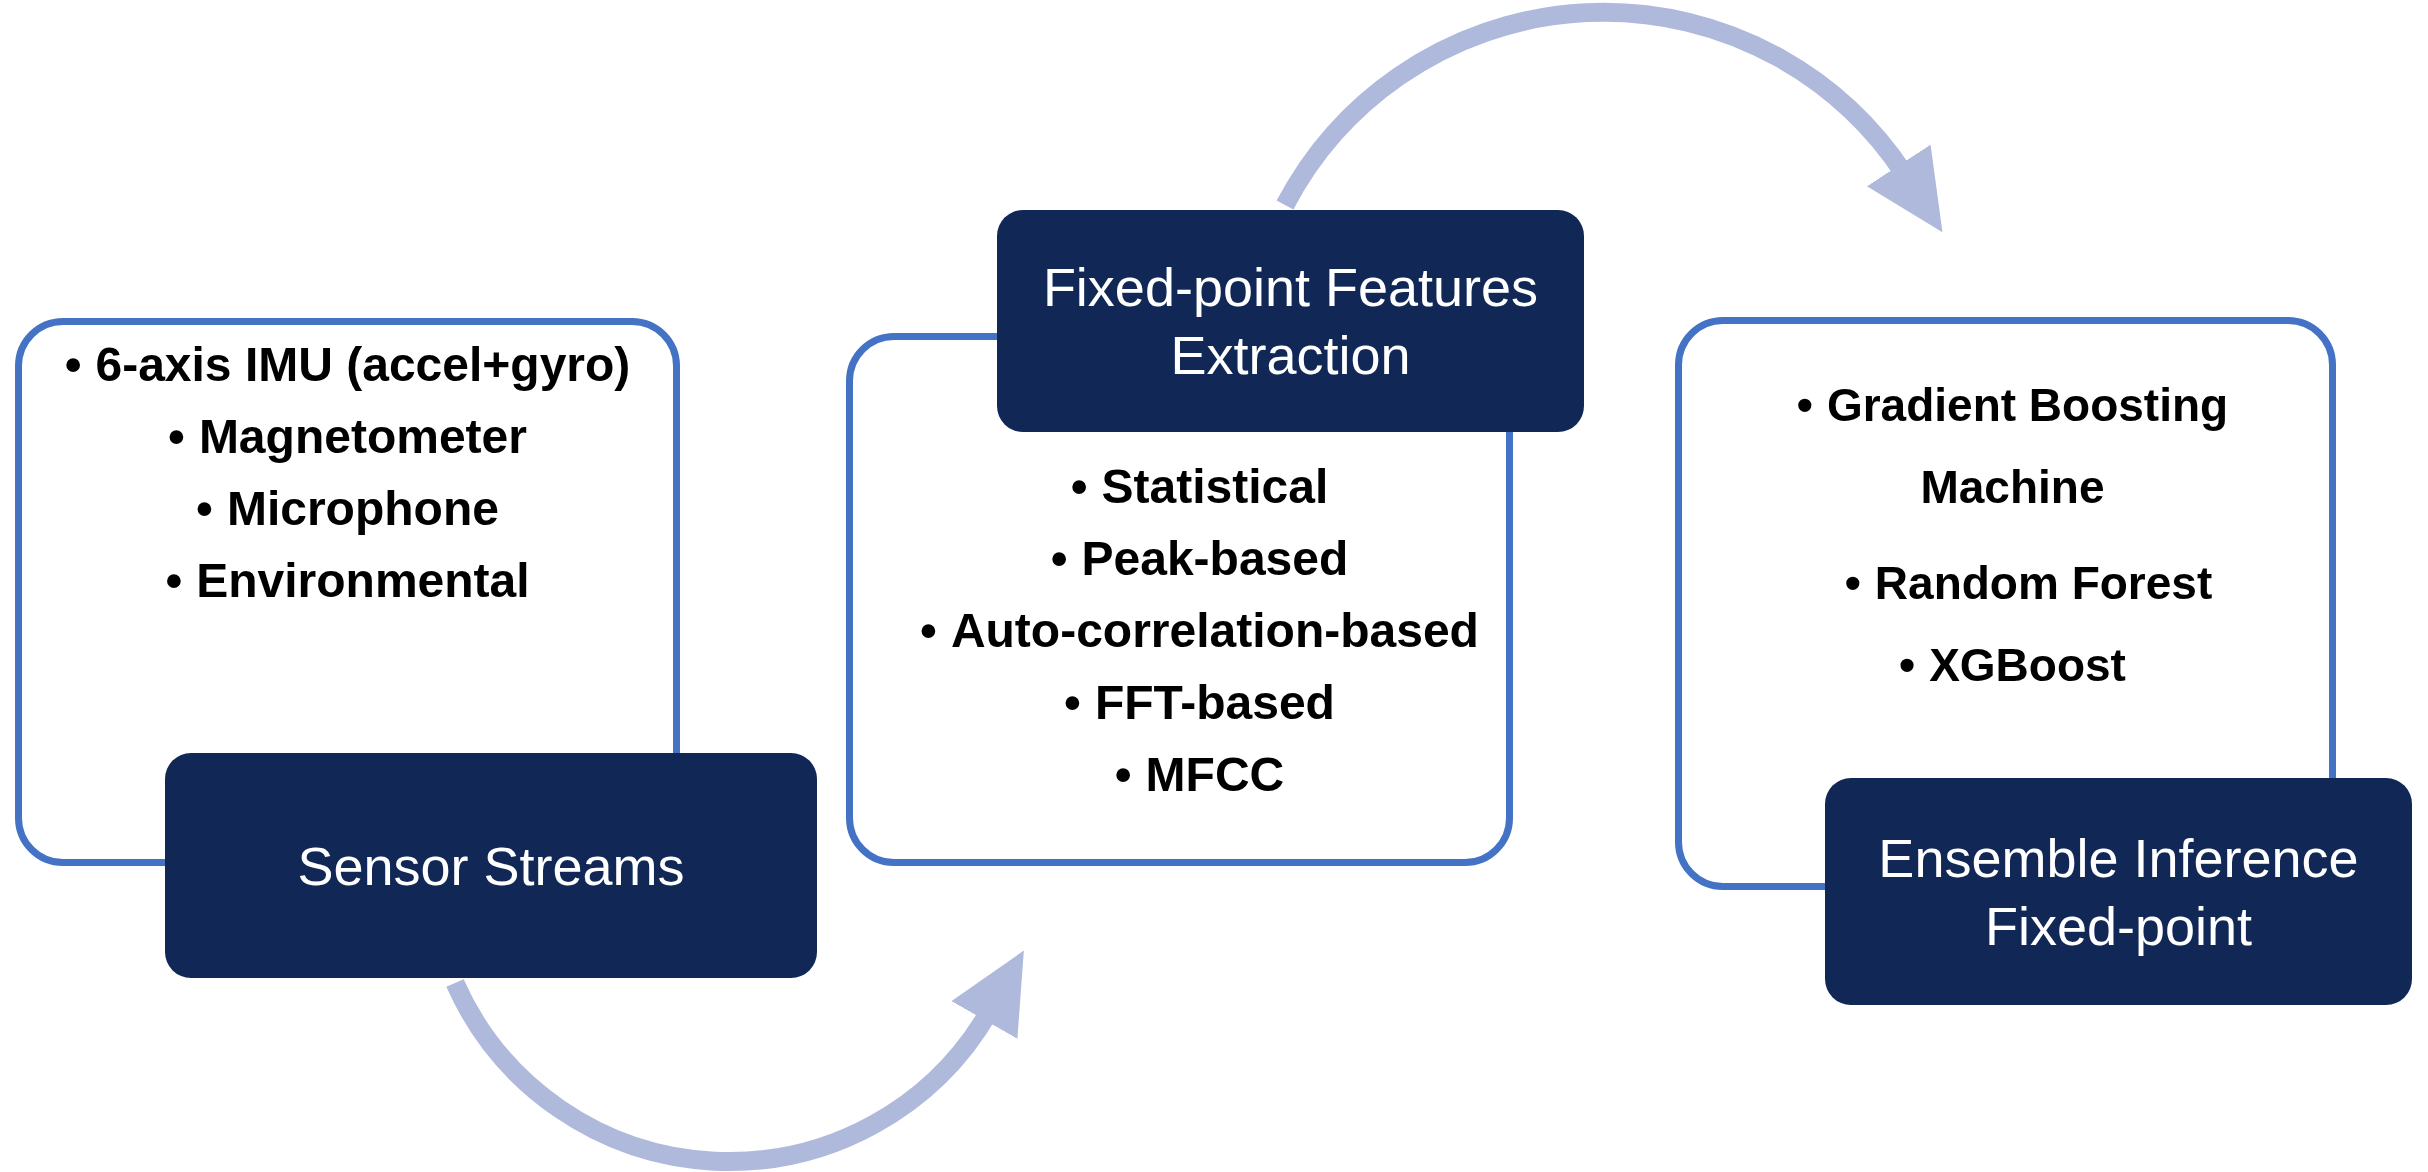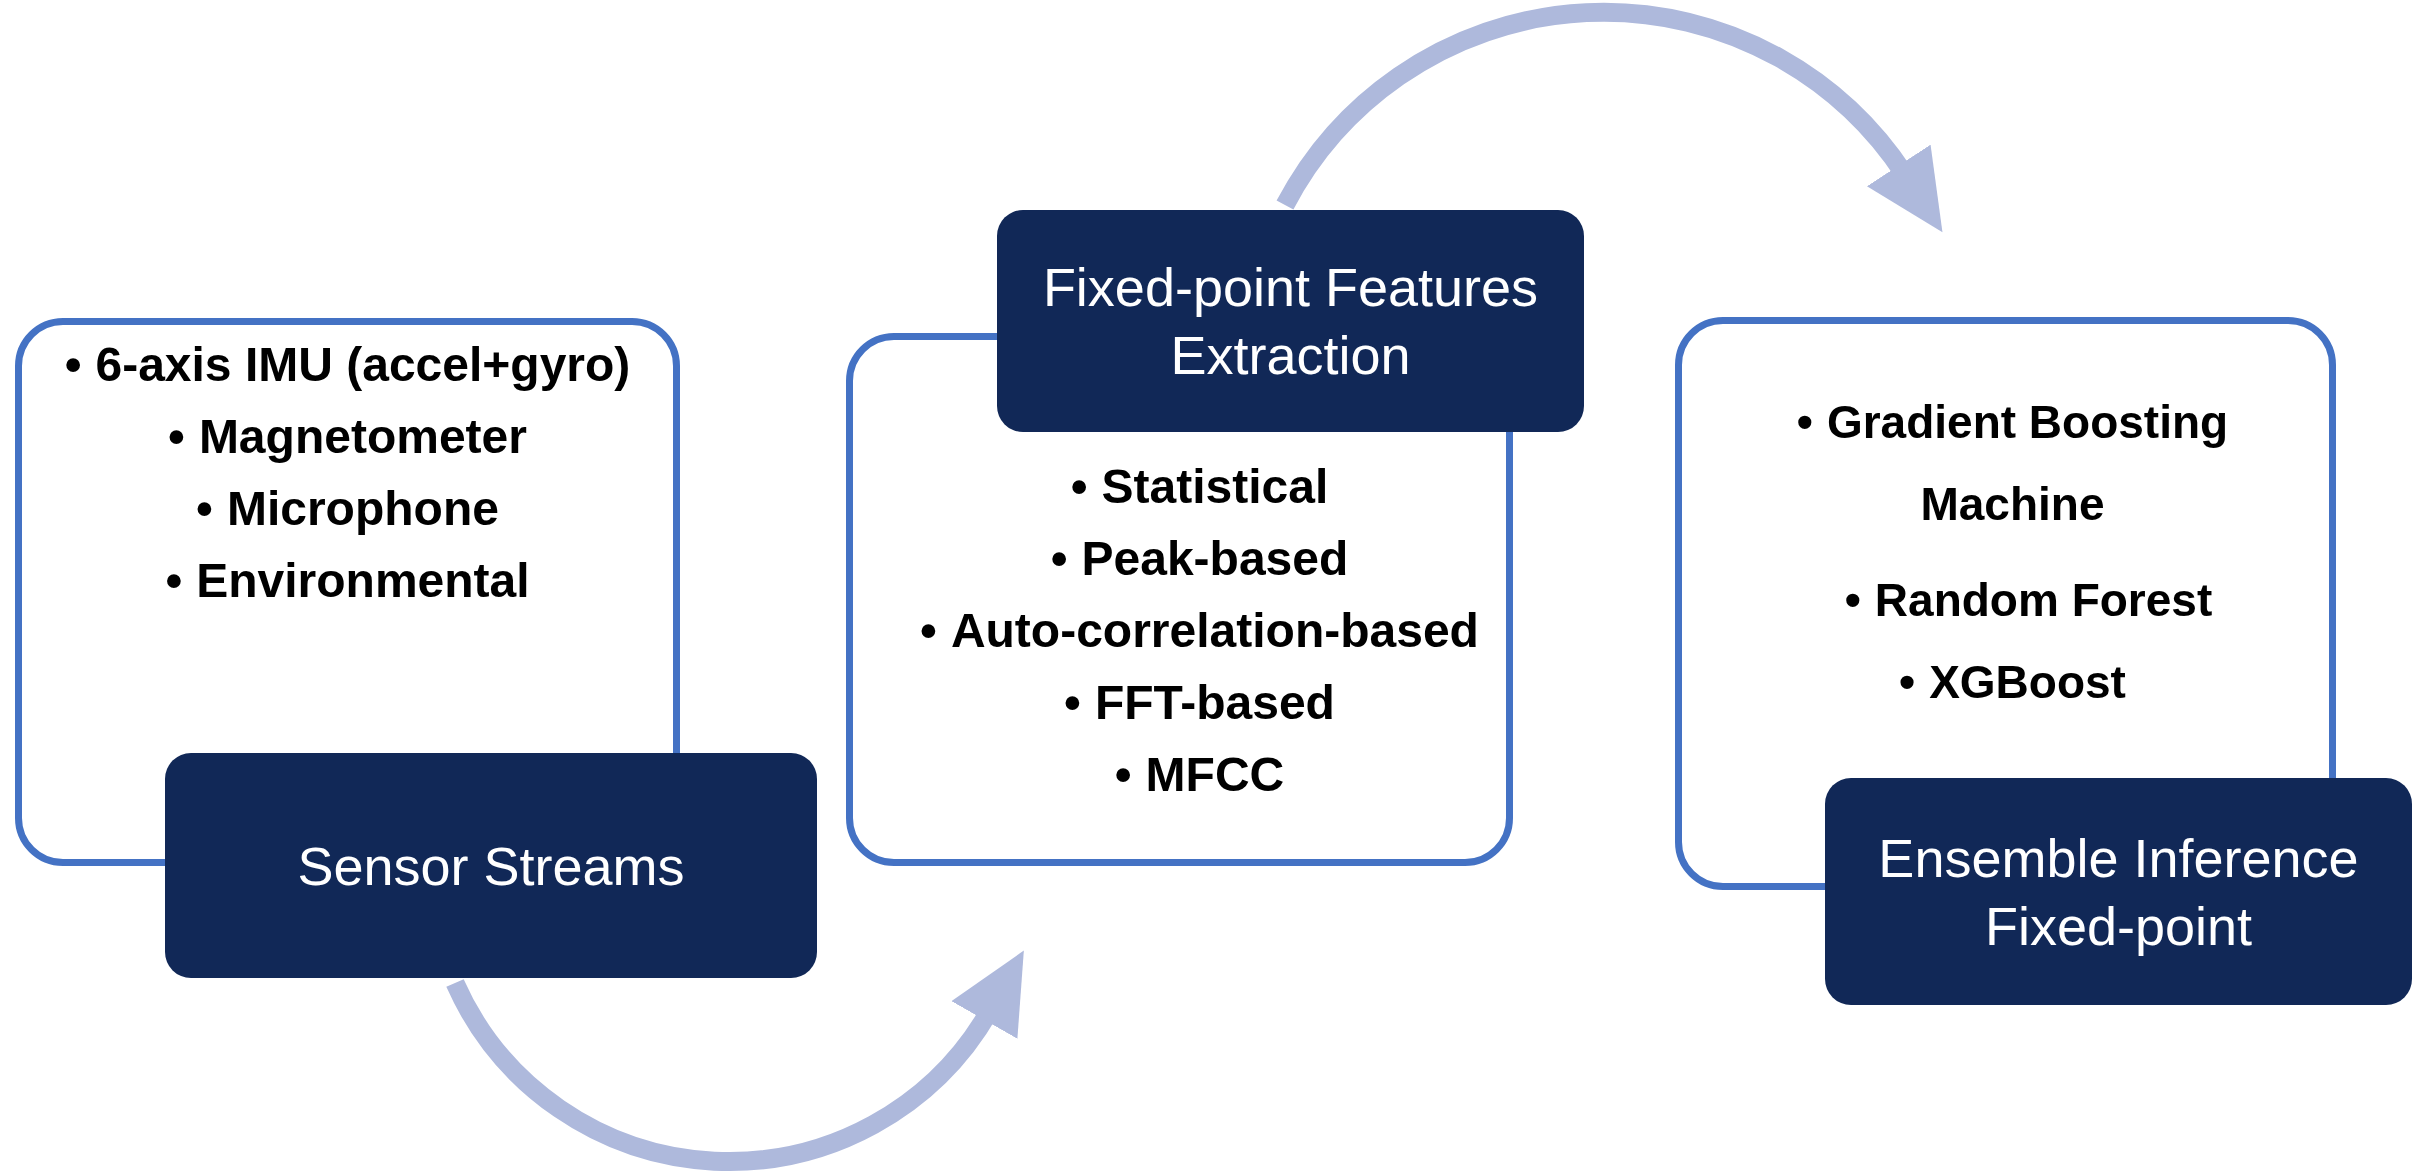--- a/index.html
+++ b/index.html
@@ -60,21 +60,21 @@
   .wb-left  {left:15px;  top:318px; width:665px; height:548px;}
   .wb-mid   {left:846px; top:333px; width:667px; height:533px;}
   .wb-right {left:1675px;top:317px; width:661px; height:573px;}
 
   .db-sensor   {left:165px; top:753px; width:652px; height:225px;}
   .db-features {left:997px; top:210px; width:587px; height:222px;}
   .db-inference{left:1825px;top:778px; width:587px; height:227px;}
 
   .list-left {left:15px;  top:329px; width:665px;}
   .list-mid  {left:866px; top:451px; width:667px;}
-  .list-right{left:1675px;top:381px; width:675px;}
+  .list-right{left:1675px;top:364px; width:675px;}
 </style>
 </head>
 <body>
 
 <div class="canvas">
 
   <div class="white-box wb-left"></div>
   <div class="white-box wb-mid"></div>
   <div class="white-box wb-right"></div>
 

